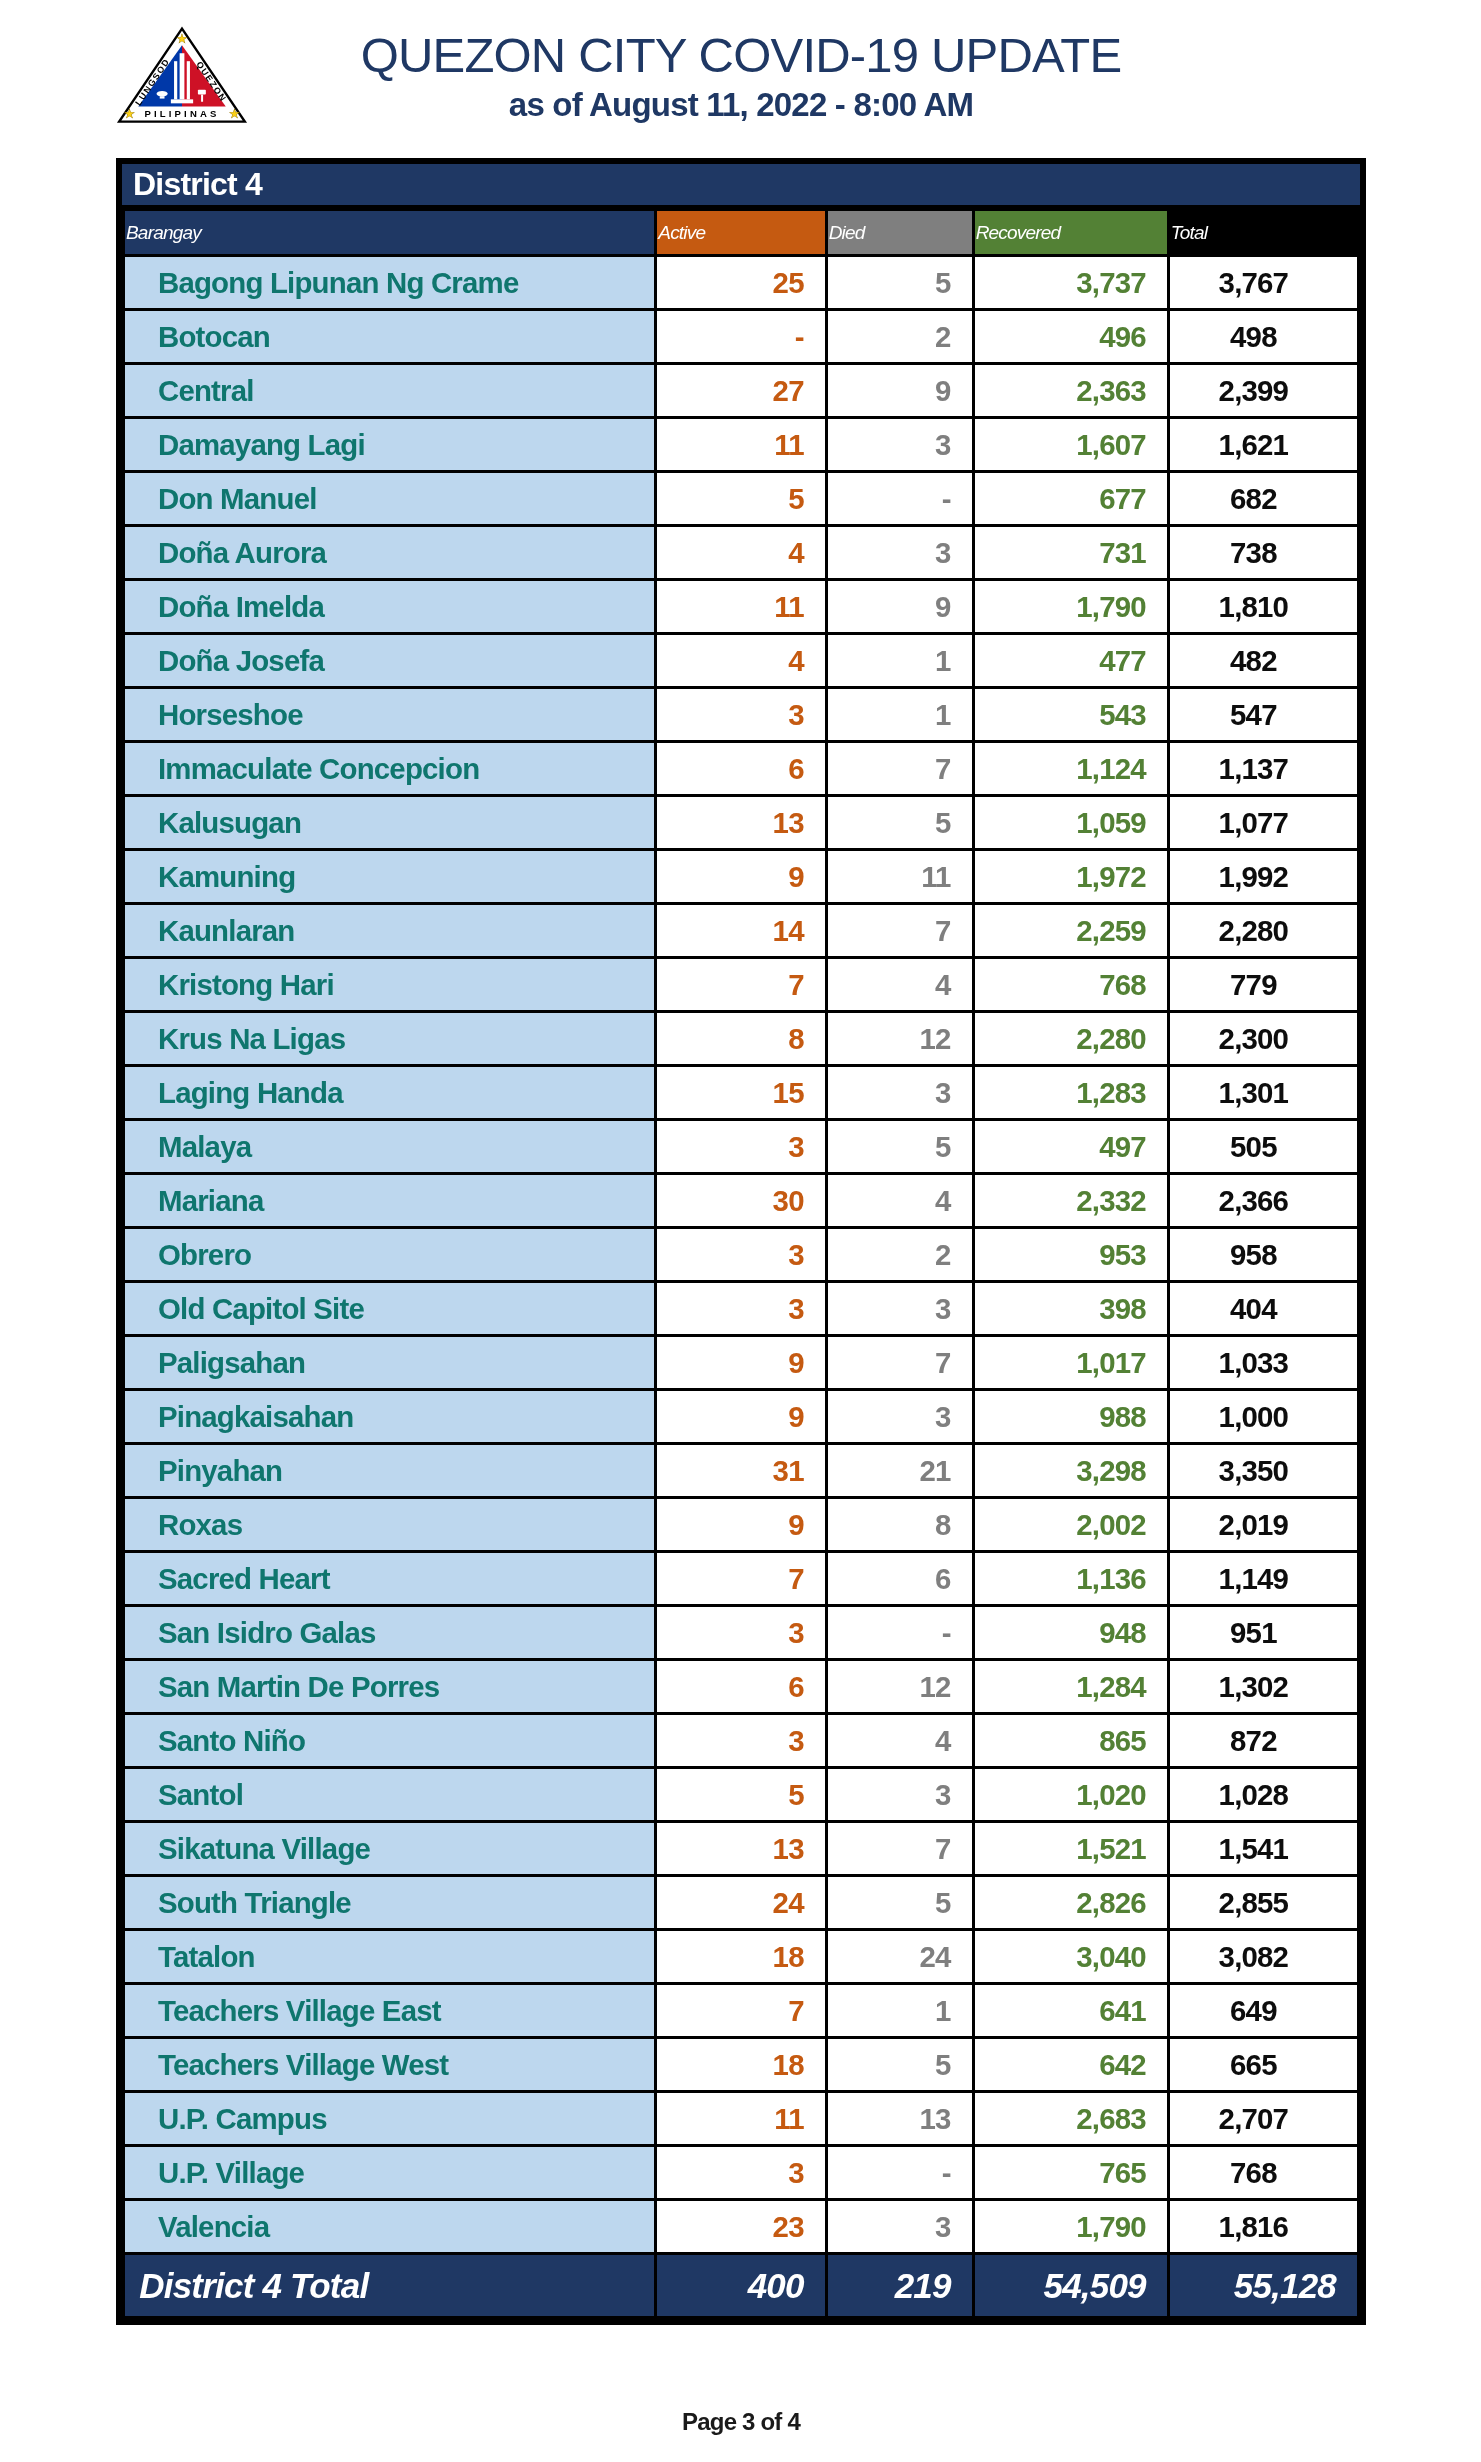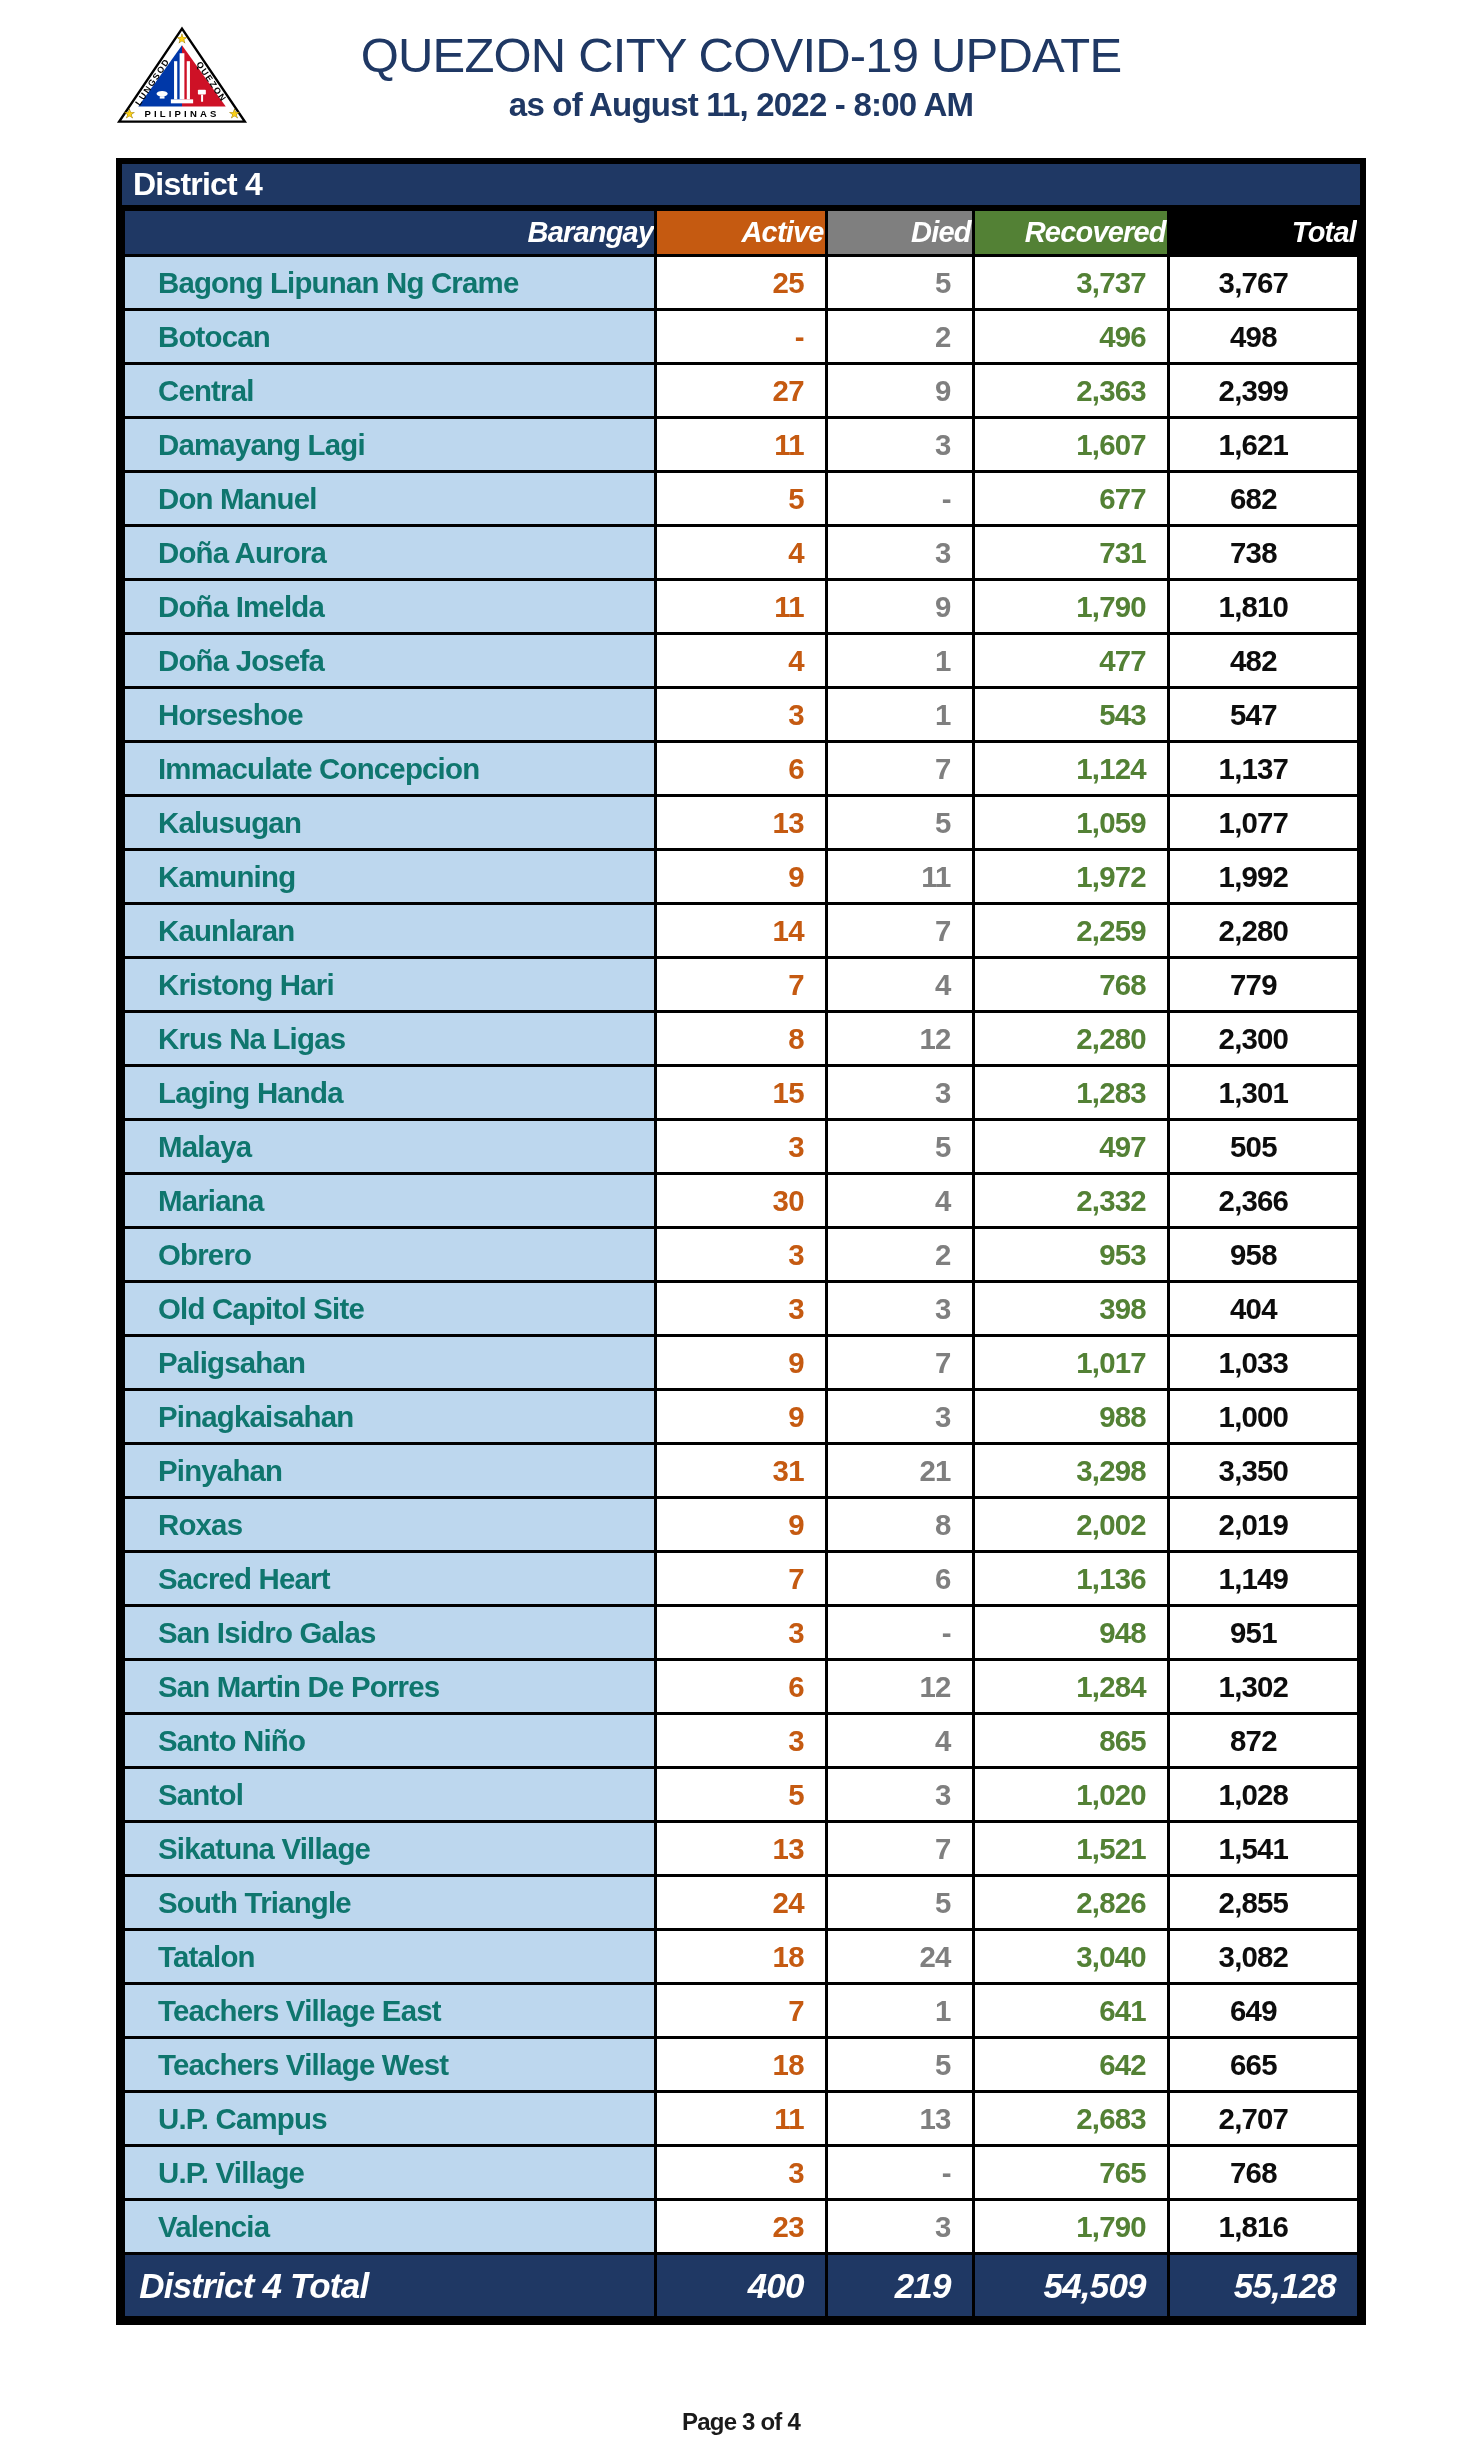--- a/index.html
+++ b/index.html
@@ -29,22 +29,22 @@
     border:6.4px solid #000;background:#000;
   }
   .district-bar{
     background:var(--navy);color:#fff;height:41px;line-height:41px;
     font-size:32px;font-weight:bold;padding-left:11px;letter-spacing:-0.8px;
     border-bottom:3.2px solid #000;
   }
   table{border-collapse:collapse;width:100%;table-layout:fixed;}
   th,td{border:3.2px solid #000;overflow:hidden;white-space:nowrap;}
   thead th{
-    height:41px;color:#fff;font-style:italic;font-weight:bold;
-    font-size:29px;text-align:right;letter-spacing:-0.8px;
+    height:41px;color:#fff;font-style:italic;font-weight:normal;
+    font-size:19px;text-align:left;letter-spacing:-0.8px;
   }
   tbody td{height:49px;background:#fff;font-weight:bold;font-size:29.4px;letter-spacing:-0.8px;}
   tbody td.barangay{background:var(--rowblue);color:#0f766e;text-align:left;padding-left:33px;}
   tbody td.active{color:var(--orange);text-align:right;padding-right:21px;}
   tbody td.died{color:var(--gray);text-align:right;padding-right:21px;}
   tbody td.recovered{color:var(--green);text-align:right;padding-right:21px;margin-left:15px;}
   tbody td.total{color:#0d0d0d;text-align:center;padding-right:21px;}
   tfoot td{
     height:59px;background:var(--navy);color:#fff;font-weight:bold;font-style:italic;
     font-size:35px;letter-spacing:-0.8px;

